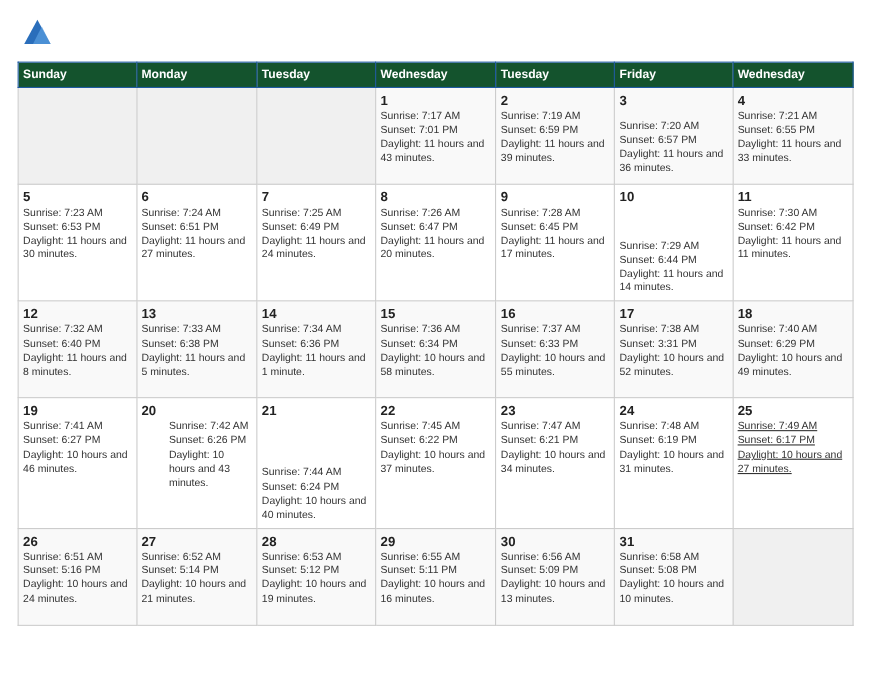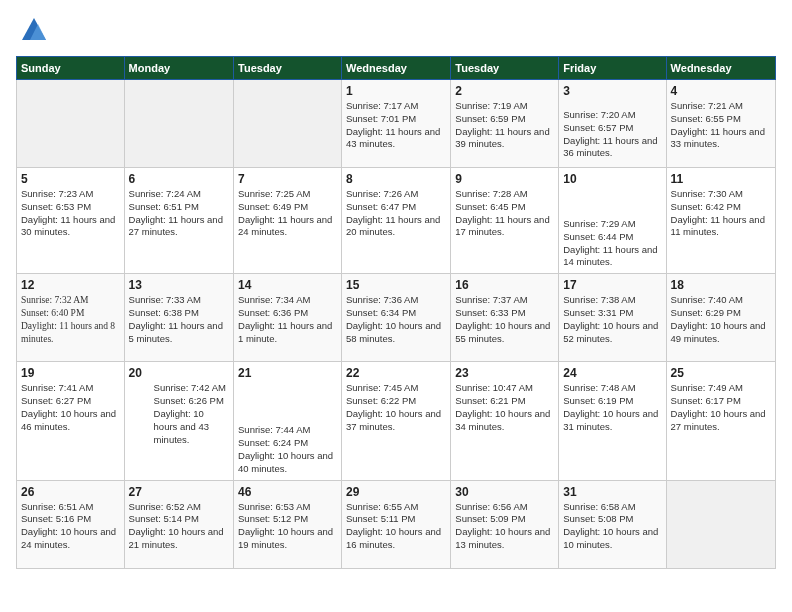--- a/index.html
+++ b/index.html
@@ -195,21 +195,21 @@
         <td>
           <span class="day-number">11</span>
           <div class="day-info" style="white-space: pre-line;">Sunrise: 7:30 AM
 Sunset: 6:42 PM
 Daylight: 11 hours and 11 minutes.</div>
         </td>
       </tr>
       <tr>
         <td>
           <span class="day-number">12</span>
-          <div class="day-info" style="white-space: pre-line; font-family: Liberation Serif, serif;">Sunrise: 7:32 AM
+          <div class="day-info" style="white-space: pre-line;">Sunrise: 7:32 AM
 Sunset: 6:40 PM
 Daylight: 11 hours and 8 minutes.</div>
         </td>
         <td>
           <span class="day-number">13</span>
           <div class="day-info" style="white-space: pre-line;">Sunrise: 7:33 AM
 Sunset: 6:38 PM
 Daylight: 11 hours and 5 minutes.</div>
         </td>
         <td>
@@ -263,52 +263,52 @@
 Daylight: 10 hours and 40 minutes.</div>
         </td>
         <td>
           <span class="day-number">22</span>
           <div class="day-info" style="white-space: pre-line;">Sunrise: 7:45 AM
 Sunset: 6:22 PM
 Daylight: 10 hours and 37 minutes.</div>
         </td>
         <td>
           <span class="day-number">23</span>
-          <div class="day-info" style="white-space: pre-line;">Sunrise: 10:47 AM
+          <div class="day-info" style="white-space: pre-line;">Sunrise: 7:47 AM
 Sunset: 6:21 PM
 Daylight: 10 hours and 34 minutes.</div>
         </td>
         <td>
           <span class="day-number">24</span>
           <div class="day-info" style="white-space: pre-line;">Sunrise: 7:48 AM
 Sunset: 6:19 PM
 Daylight: 10 hours and 31 minutes.</div>
         </td>
         <td>
           <span class="day-number">25</span>
-          <div class="day-info" style="white-space: pre-line;">Sunrise: 7:49 AM
+          <div class="day-info" style="white-space: pre-line; text-decoration: underline;">Sunrise: 7:49 AM
 Sunset: 6:17 PM
 Daylight: 10 hours and 27 minutes.</div>
         </td>
       </tr>
       <tr>
         <td>
           <span class="day-number">26</span>
           <div class="day-info" style="white-space: pre-line;">Sunrise: 6:51 AM
 Sunset: 5:16 PM
 Daylight: 10 hours and 24 minutes.</div>
         </td>
         <td>
           <span class="day-number">27</span>
           <div class="day-info" style="white-space: pre-line;">Sunrise: 6:52 AM
 Sunset: 5:14 PM
 Daylight: 10 hours and 21 minutes.</div>
         </td>
         <td>
-          <span class="day-number">46</span>
+          <span class="day-number">28</span>
           <div class="day-info" style="white-space: pre-line;">Sunrise: 6:53 AM
 Sunset: 5:12 PM
 Daylight: 10 hours and 19 minutes.</div>
         </td>
         <td>
           <span class="day-number">29</span>
           <div class="day-info" style="white-space: pre-line;">Sunrise: 6:55 AM
 Sunset: 5:11 PM
 Daylight: 10 hours and 16 minutes.</div>
         </td>

